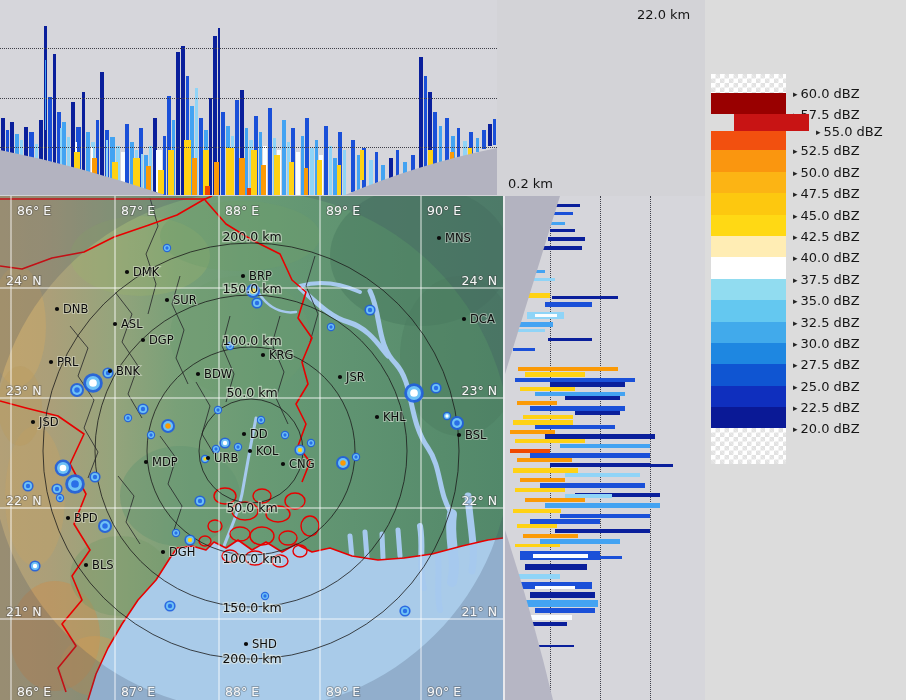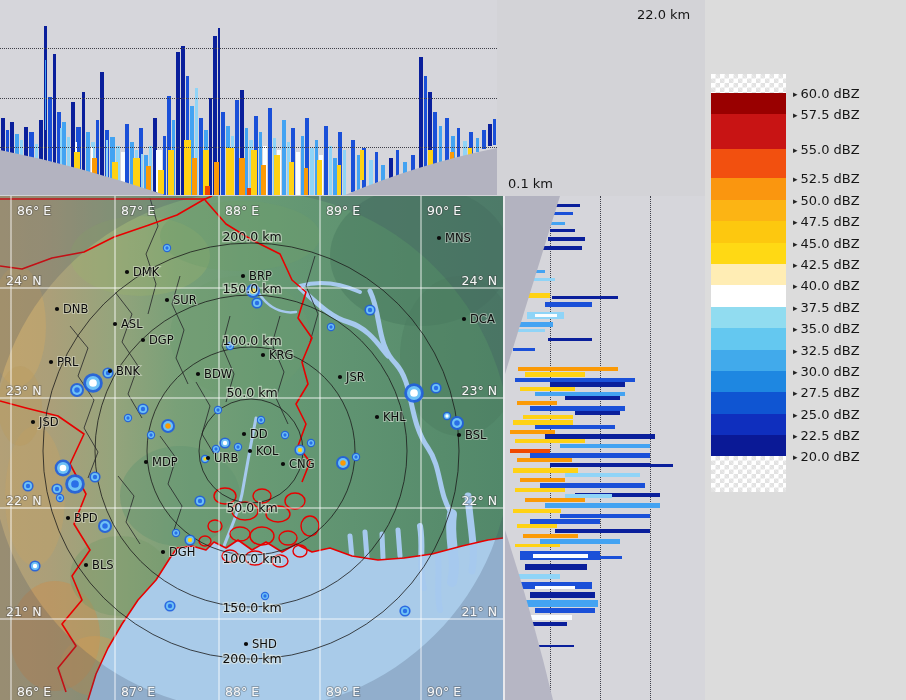--- a/index.html
+++ b/index.html
@@ -265,21 +265,21 @@
         <div class="bar" style="left: 30px; top: 412px; width: 60px; height: 5px; background: rgb(26, 80, 216);"></div>
         <div class="bar" style="left: 12px; top: 419px; width: 55px; height: 5px; background: rgb(250, 253, 255);"></div>
         <div class="bar" style="left: 20px; top: 426px; width: 42px; height: 4px; background: rgb(10, 31, 155);"></div>
         <div class="bar" style="left: 32px; top: 449px; width: 37px; height: 2px; background: rgb(10, 31, 155);"></div>
       </div>
     <svg class="wedge-svg" width="200" height="504">
       <path d="M0,0 L55,0 L0,178 Z" fill="#b3b3c0"></path>
       <path d="M0,334 Q28,420 48,504 L0,504 Z" fill="#b6b6c4"></path>
     </svg>
   </div>
-  <div class="axis-label" id="right-axis-label">0.1 km</div>
+  <div class="axis-label" id="right-axis-label">0.2 km</div>
 
   <div id="map-wrap">
     <svg id="map-svg" width="503" height="504" viewBox="0 0 503 504">
       <defs>
         <linearGradient id="terr" x1="0" y1="0" x2="1" y2="0">
           <stop offset="0%" stop-color="#b3a077"></stop>
             <stop offset="10%" stop-color="#ab9f79"></stop>
           <stop offset="22%" stop-color="#96a47c"></stop>
             <stop offset="35%" stop-color="#79a078"></stop>
           <stop offset="52%" stop-color="#689a74"></stop>
@@ -588,25 +588,25 @@
     </div>
     <div id="legend-rows">
         <div class="lrow" style="height: 19px;">
           <div class="swatch checker"></div>
           <div class="lbl"><span class="arrow">▸</span>60.0 dBZ</div>
         </div>
         <div class="lrow" style="height: 21.4px;">
           <div class="swatch" style="background: rgb(153, 0, 0);"></div>
           <div class="lbl"><span class="arrow">▸</span>57.5 dBZ</div>
         </div>
-        <div class="lrow" style="height: 35px;">
+        <div class="lrow" style="height: 17px; margin-left: 23px;">
           <div class="swatch" style="background: rgb(200, 20, 20);"></div>
           <div class="lbl"><span class="arrow">▸</span>55.0 dBZ</div>
         </div>
-        <div class="lrow" style="height: 29px; text-align: right;">
+        <div class="lrow" style="height: 19px; text-align: right;">
           <div class="swatch" style="background: rgb(242, 80, 15);"></div>
           <div class="lbl"><span class="arrow">▸</span>52.5 dBZ</div>
         </div>
         <div class="lrow" style="height: 21.4px;">
           <div class="swatch" style="background: rgb(250, 150, 15);"></div>
           <div class="lbl"><span class="arrow">▸</span>50.0 dBZ</div>
         </div>
         <div class="lrow" style="height: 21.4px;">
           <div class="swatch" style="background: rgb(252, 180, 20);"></div>
           <div class="lbl"><span class="arrow">▸</span>47.5 dBZ</div>

